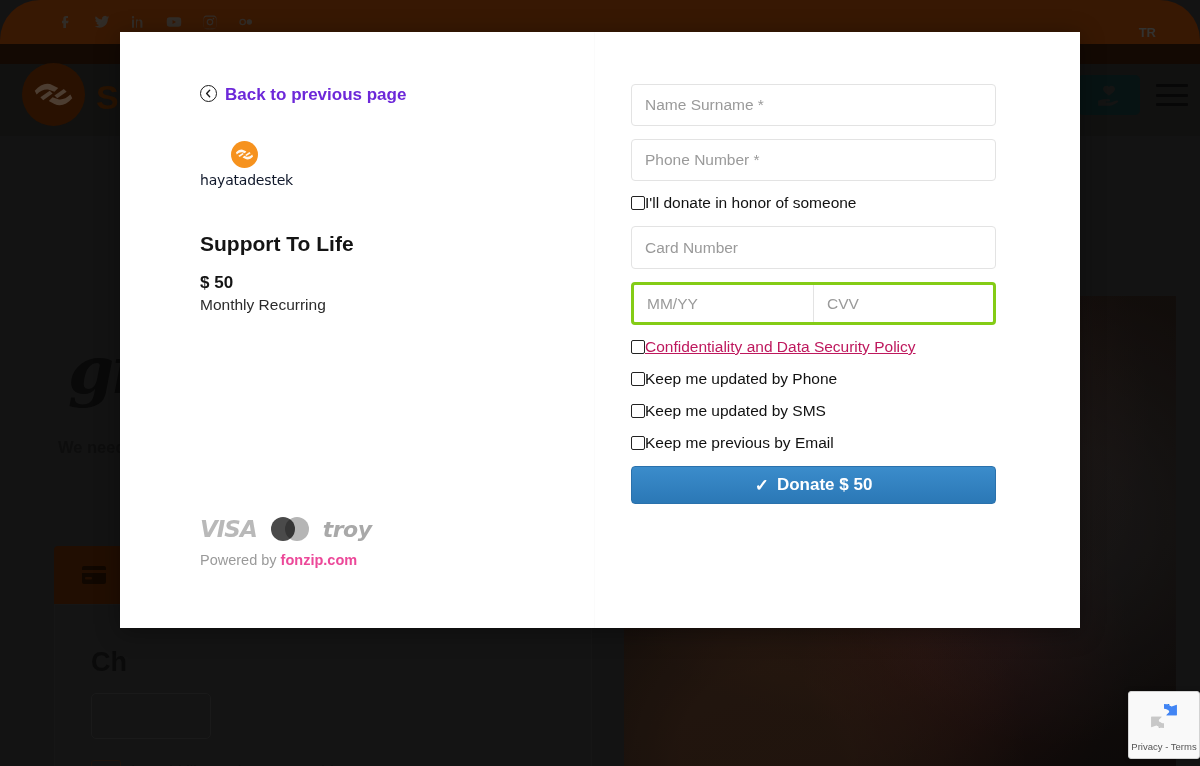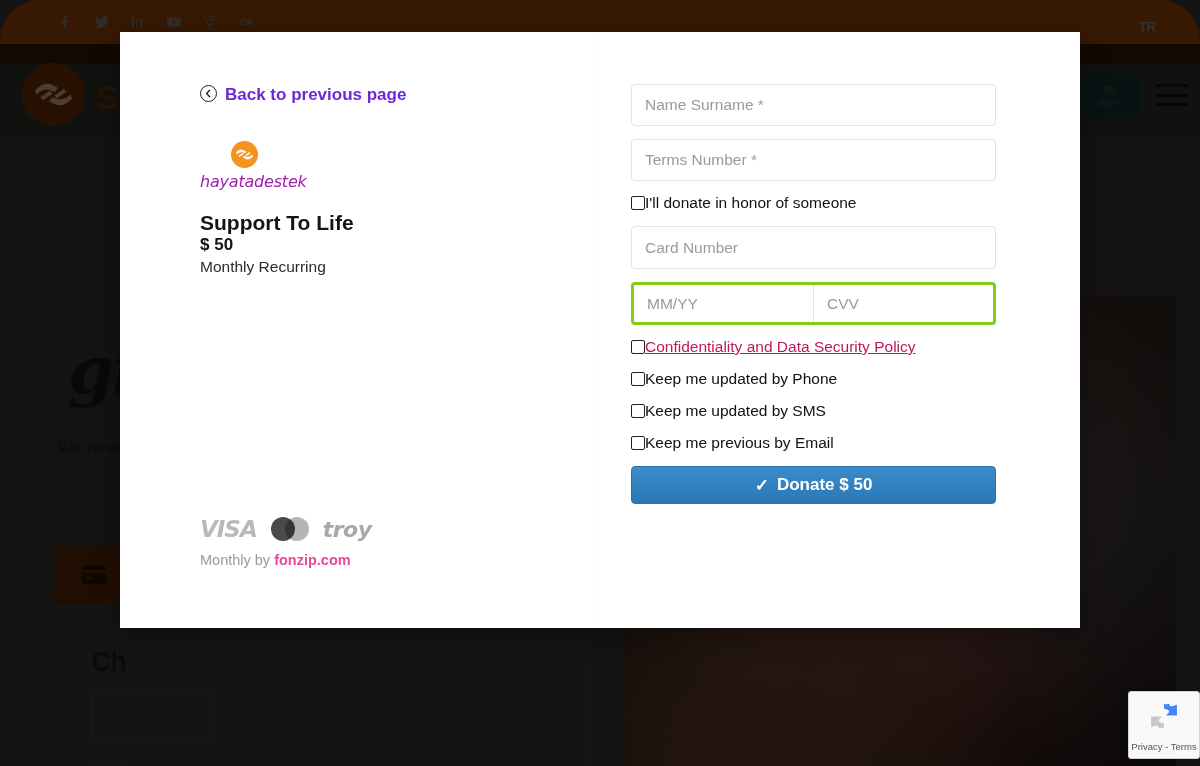--- a/index.html
+++ b/index.html
@@ -31,21 +31,21 @@
   .social-row {
     display:flex; align-items:center; gap:20px; margin-left:58px;
   }
   .social-ico {
     color:#5d5d5b; opacity:.85;
     display:inline-flex; align-items:center; justify-content:center;
     width:16px; height:16px;
   }
   .social-ico svg { width:16px; height:16px; fill:#6b6b67; }
   #bg-lang {
-    position:absolute; right:44px; top:4px; height:44px;
+    position:absolute; right:44px; top:10px; height:44px;
     display:flex; align-items:center;
     color:#6f6f6c; font-size:13px; font-weight:700;
   }
   #bg-header {
     position:absolute; left:0; top:44px; width:1200px; height:92px;
     background:#262624;
   }
   #bg-header-strip {
     position:absolute; left:0; top:44px; width:1200px; height:20px;
     background:#2a1608;
@@ -167,30 +167,29 @@
   .back-circle svg { width:9px; height:9px; }
 
   #org-logo { margin-top:36px; width:88px; }
   #org-mark {
     width:27px; height:27px; border-radius:50%;
     background:#f6921e; margin:0 auto; position:relative; overflow:hidden;
   }
   #org-mark svg { position:absolute; left:4px; top:4px; width:19px; height:19px; }
   #org-name {
     margin-top:4px; text-align:center;
-    font-size:16px; color:#a21caf; letter-spacing:-.2px;
+    font-size:14px; color:#0f172a; letter-spacing:-.2px;
     font-family:"DejaVu Sans", sans-serif;
-    font-style:italic;
   }
 
   #campaign-title {
-    margin-top:20px; font-size:21px; font-weight:700; color:#141414;
+    margin-top:44px; font-size:21px; font-weight:700; color:#141414;
   }
   #campaign-amount {
-    font-size:17px; font-weight:700; color:#141414;
+    margin-top:17px; font-size:17px; font-weight:700; color:#141414;
   }
   #campaign-period {
     margin-top:3px; font-size:15.5px; color:#2b2b2b;
   }
 
   #payment-logos {
     position:absolute; left:80px; top:484px;
     display:flex; align-items:center; gap:14px;
   }
   .visa-word {
@@ -405,28 +404,28 @@
 
     <div id="payment-logos">
       <span class="visa-word">VISA</span>
       <span class="mc-mark">
           <i class="l"></i>
           <i class="r"></i>
         </span>
       <span class="troy-word">troy</span>
     </div>
     <div id="powered-by">
-      <span>Monthly by </span><b>fonzip.com</b>
+      <span>Powered by </span><b>fonzip.com</b>
     </div>
   </div>
 
   <div id="modal-right">
 
     <div class="field">Name Surname *</div>
-    <div class="field">Terms Number *</div>
+    <div class="field">Phone Number *</div>
 
     <div class="check-row">
       <span class="cbox"></span>
       <span class="check-label">I'll donate in honor of someone</span>
     </div>
 
     <div class="field tall">Card Number</div>
 
     <div class="split-row">
       <span class="half">MM/YY</span>

